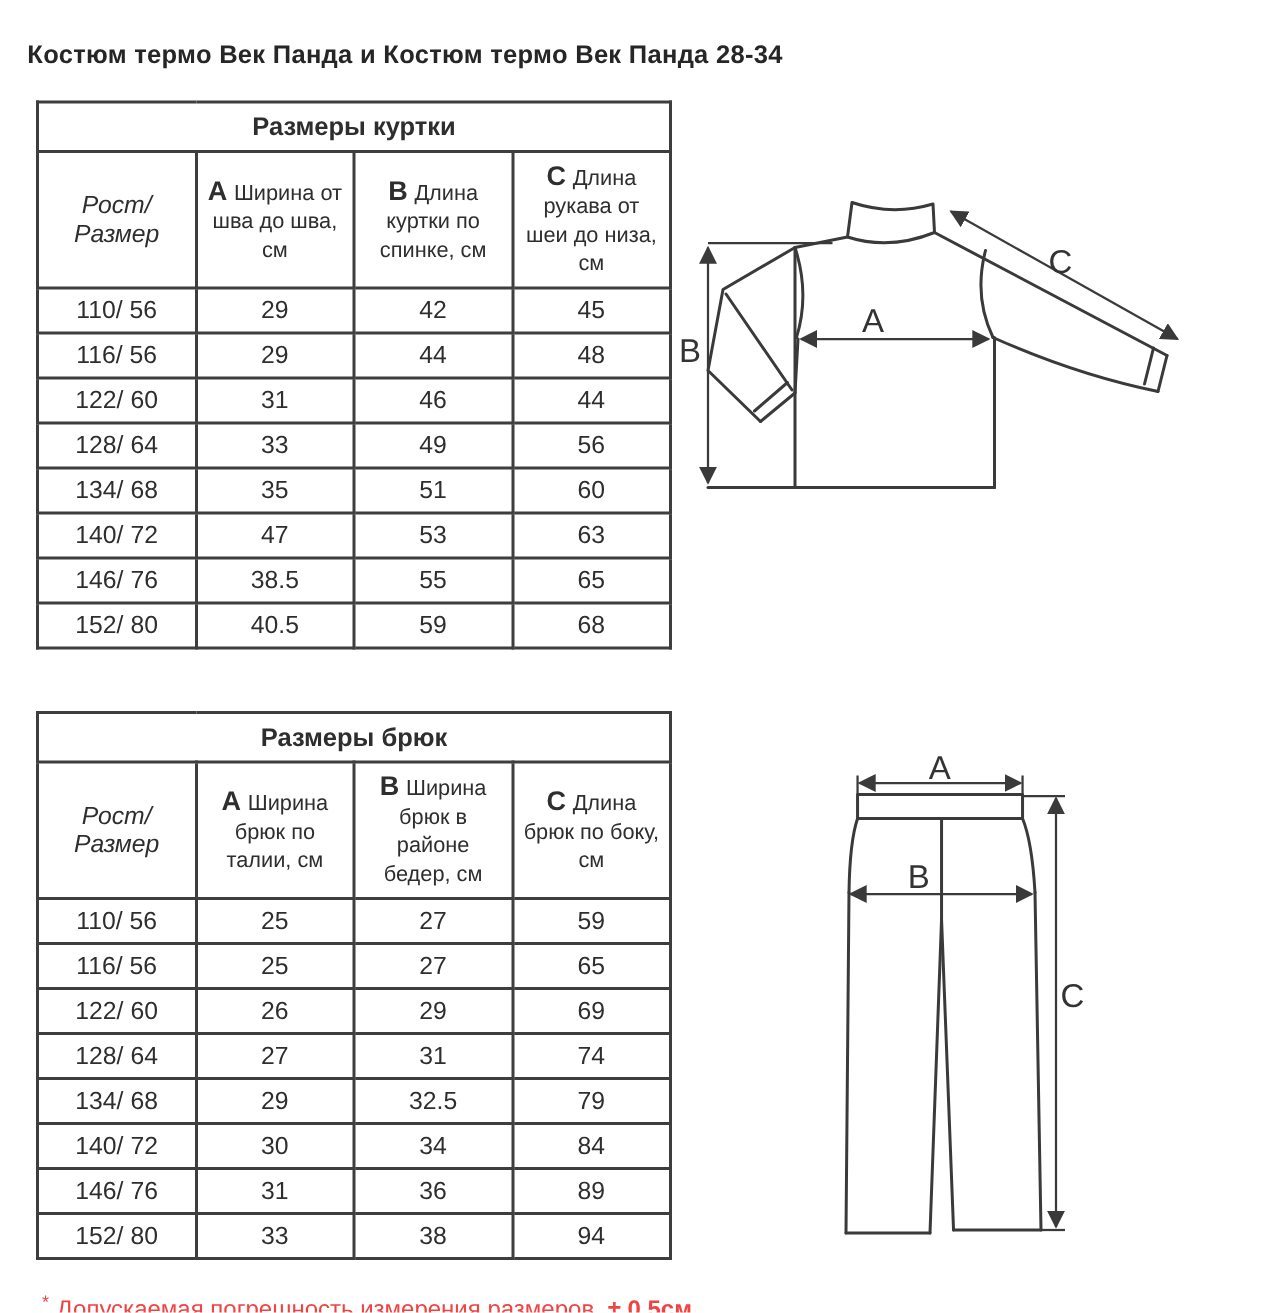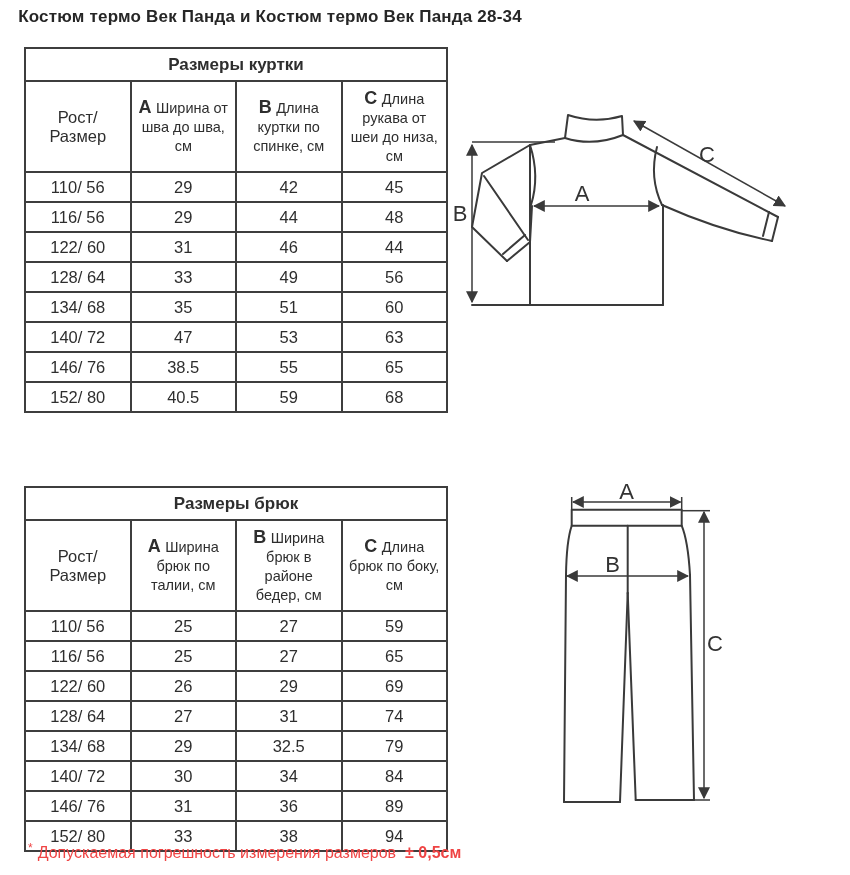--- a/index.html
+++ b/index.html
@@ -3,45 +3,45 @@
 <meta charset="utf-8">
 <style>
   html,body{margin:0;padding:0;}
   body{
     width:850px;height:875px;
     background:#ffffff;
     font-family:"Liberation Sans","DejaVu Sans",sans-serif;
     color:#2e2e2e;
     overflow:hidden;
   }
-  .page{position:relative;width:850px;height:771px;background:#ffffff;}
+  .page{position:relative;width:850px;height:771px;background:#ffffff;margin-top:20px;}
 
   .page-title{
     position:absolute;left:0;top:7px;width:540px;
     margin:0;text-align:center;
     font-size:17px;font-weight:700;color:#262626;letter-spacing:.2px;
   }
 
   table.size-table{
     position:absolute;left:24px;width:424px;
     border-collapse:collapse;table-layout:fixed;
     background:#fff;
   }
   table.jacket{top:47px;}
-  table.pants{top:486px;}
+  table.pants{top:454px;}
   .size-table th,.size-table td{
     border:2px solid #3e3e3e;
     text-align:center;vertical-align:middle;
     padding:0 4px;color:#2e2e2e;
   }
   .size-table th.caption{
     height:27px;font-size:17px;font-weight:700;padding:2px 4px;
   }
   .size-table tr.cols th{height:89px;font-weight:400;}
-  .size-table th.rowhead{font-size:16.5px;font-weight:700;}
+  .size-table th.rowhead{font-size:16.5px;font-weight:700;font-style:italic;}
   .size-table .dim{font-size:18px;font-weight:700;}
   .size-table .desc{font-size:14.5px;line-height:19px;}
   .size-table td{height:28px;font-size:16.5px;}
 
   svg.diagram{position:absolute;overflow:visible;}
   svg.jacket-svg{left:450px;top:98px;}
   svg.pants-svg{left:545px;top:478px;}
   .garment{fill:none;stroke:#3a3a3a;stroke-width:2;stroke-linejoin:round;stroke-linecap:round;}
   .dimline{fill:none;stroke:#3a3a3a;stroke-width:1.5;}
   .dimtext{font-family:"Liberation Sans","DejaVu Sans",sans-serif;font-size:22px;fill:#333;}

